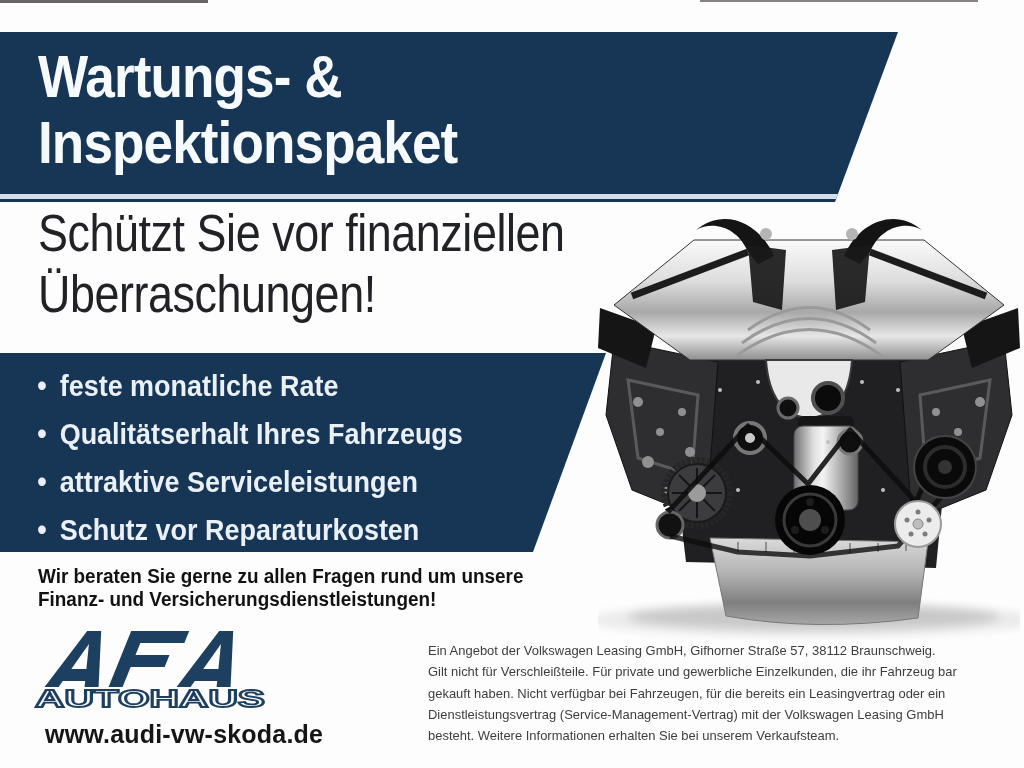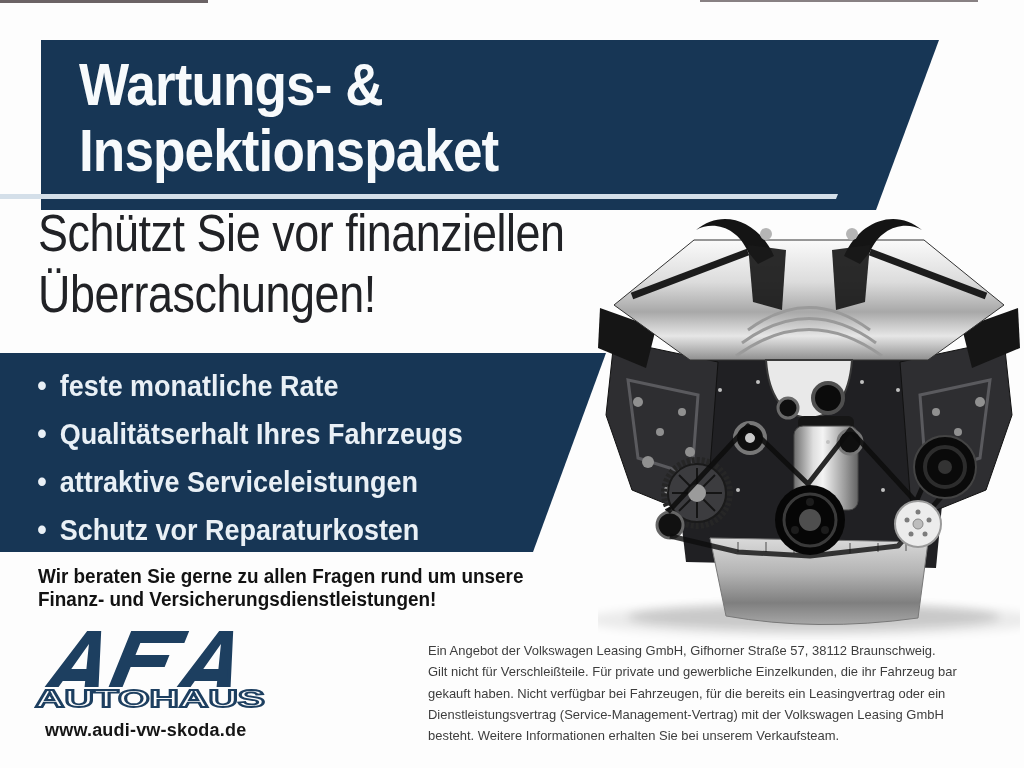--- a/index.html
+++ b/index.html
@@ -6,24 +6,23 @@
   .stage{
     position:relative;width:1024px;height:768px;overflow:hidden;
     background:#fdfdfd;font-family:"Liberation Sans",sans-serif;
   }
   .top-artifact{position:absolute;top:0;height:3px;background:#3a2f32;opacity:.75;}
   .top-artifact.left{left:0;width:208px;}
   .top-artifact.right{left:700px;width:278px;height:2px;opacity:.6;}
 
   
   .header-banner{
-    position:absolute;top:40px;left:0;width:898px;height:170px;
+    position:absolute;top:32px;left:0;width:898px;height:170px;
     background:#173655;
     clip-path:polygon(0 0,100% 0,calc(100% - 63px) 100%,0 100%);
-    margin-left:41px;
   }
   .header-underline{
     position:absolute;top:194px;left:0;width:838px;height:5px;
     background:#d4dfe9;
     clip-path:polygon(0 0,100% 0,calc(100% - 2px) 100%,0 100%);
   }
   .header-title{
     position:absolute;left:38px;top:12px;color:#f7fafc;font-weight:bold;
     font-size:59px;line-height:66px;letter-spacing:-1px;
     transform:scaleX(.9);transform-origin:left top;white-space:nowrap;
@@ -53,21 +52,21 @@
   
   .promo-note{
     position:absolute;left:38px;top:565px;color:#121212;
     font-size:19.5px;line-height:22.5px;font-weight:bold;
     transform:scaleX(.97);transform-origin:left top;white-space:nowrap;
   }
 
   
   .logo{position:absolute;left:32px;top:625px;width:258px;}
   .website{
-    margin-top:1px;margin-left:13px;font-size:18px;font-weight:bold;
+    margin-top:1px;margin-left:13px;font-size:25px;font-weight:bold;
     color:#151515;letter-spacing:.2px;white-space:nowrap;
   }
 
   
   .legal{
     position:absolute;left:428px;top:640px;width:585px;color:#3d3d3d;
     font-size:13.5px;line-height:21.3px;
     transform:scaleX(.96);transform-origin:left top;
   }
   .legal div{white-space:nowrap;}

